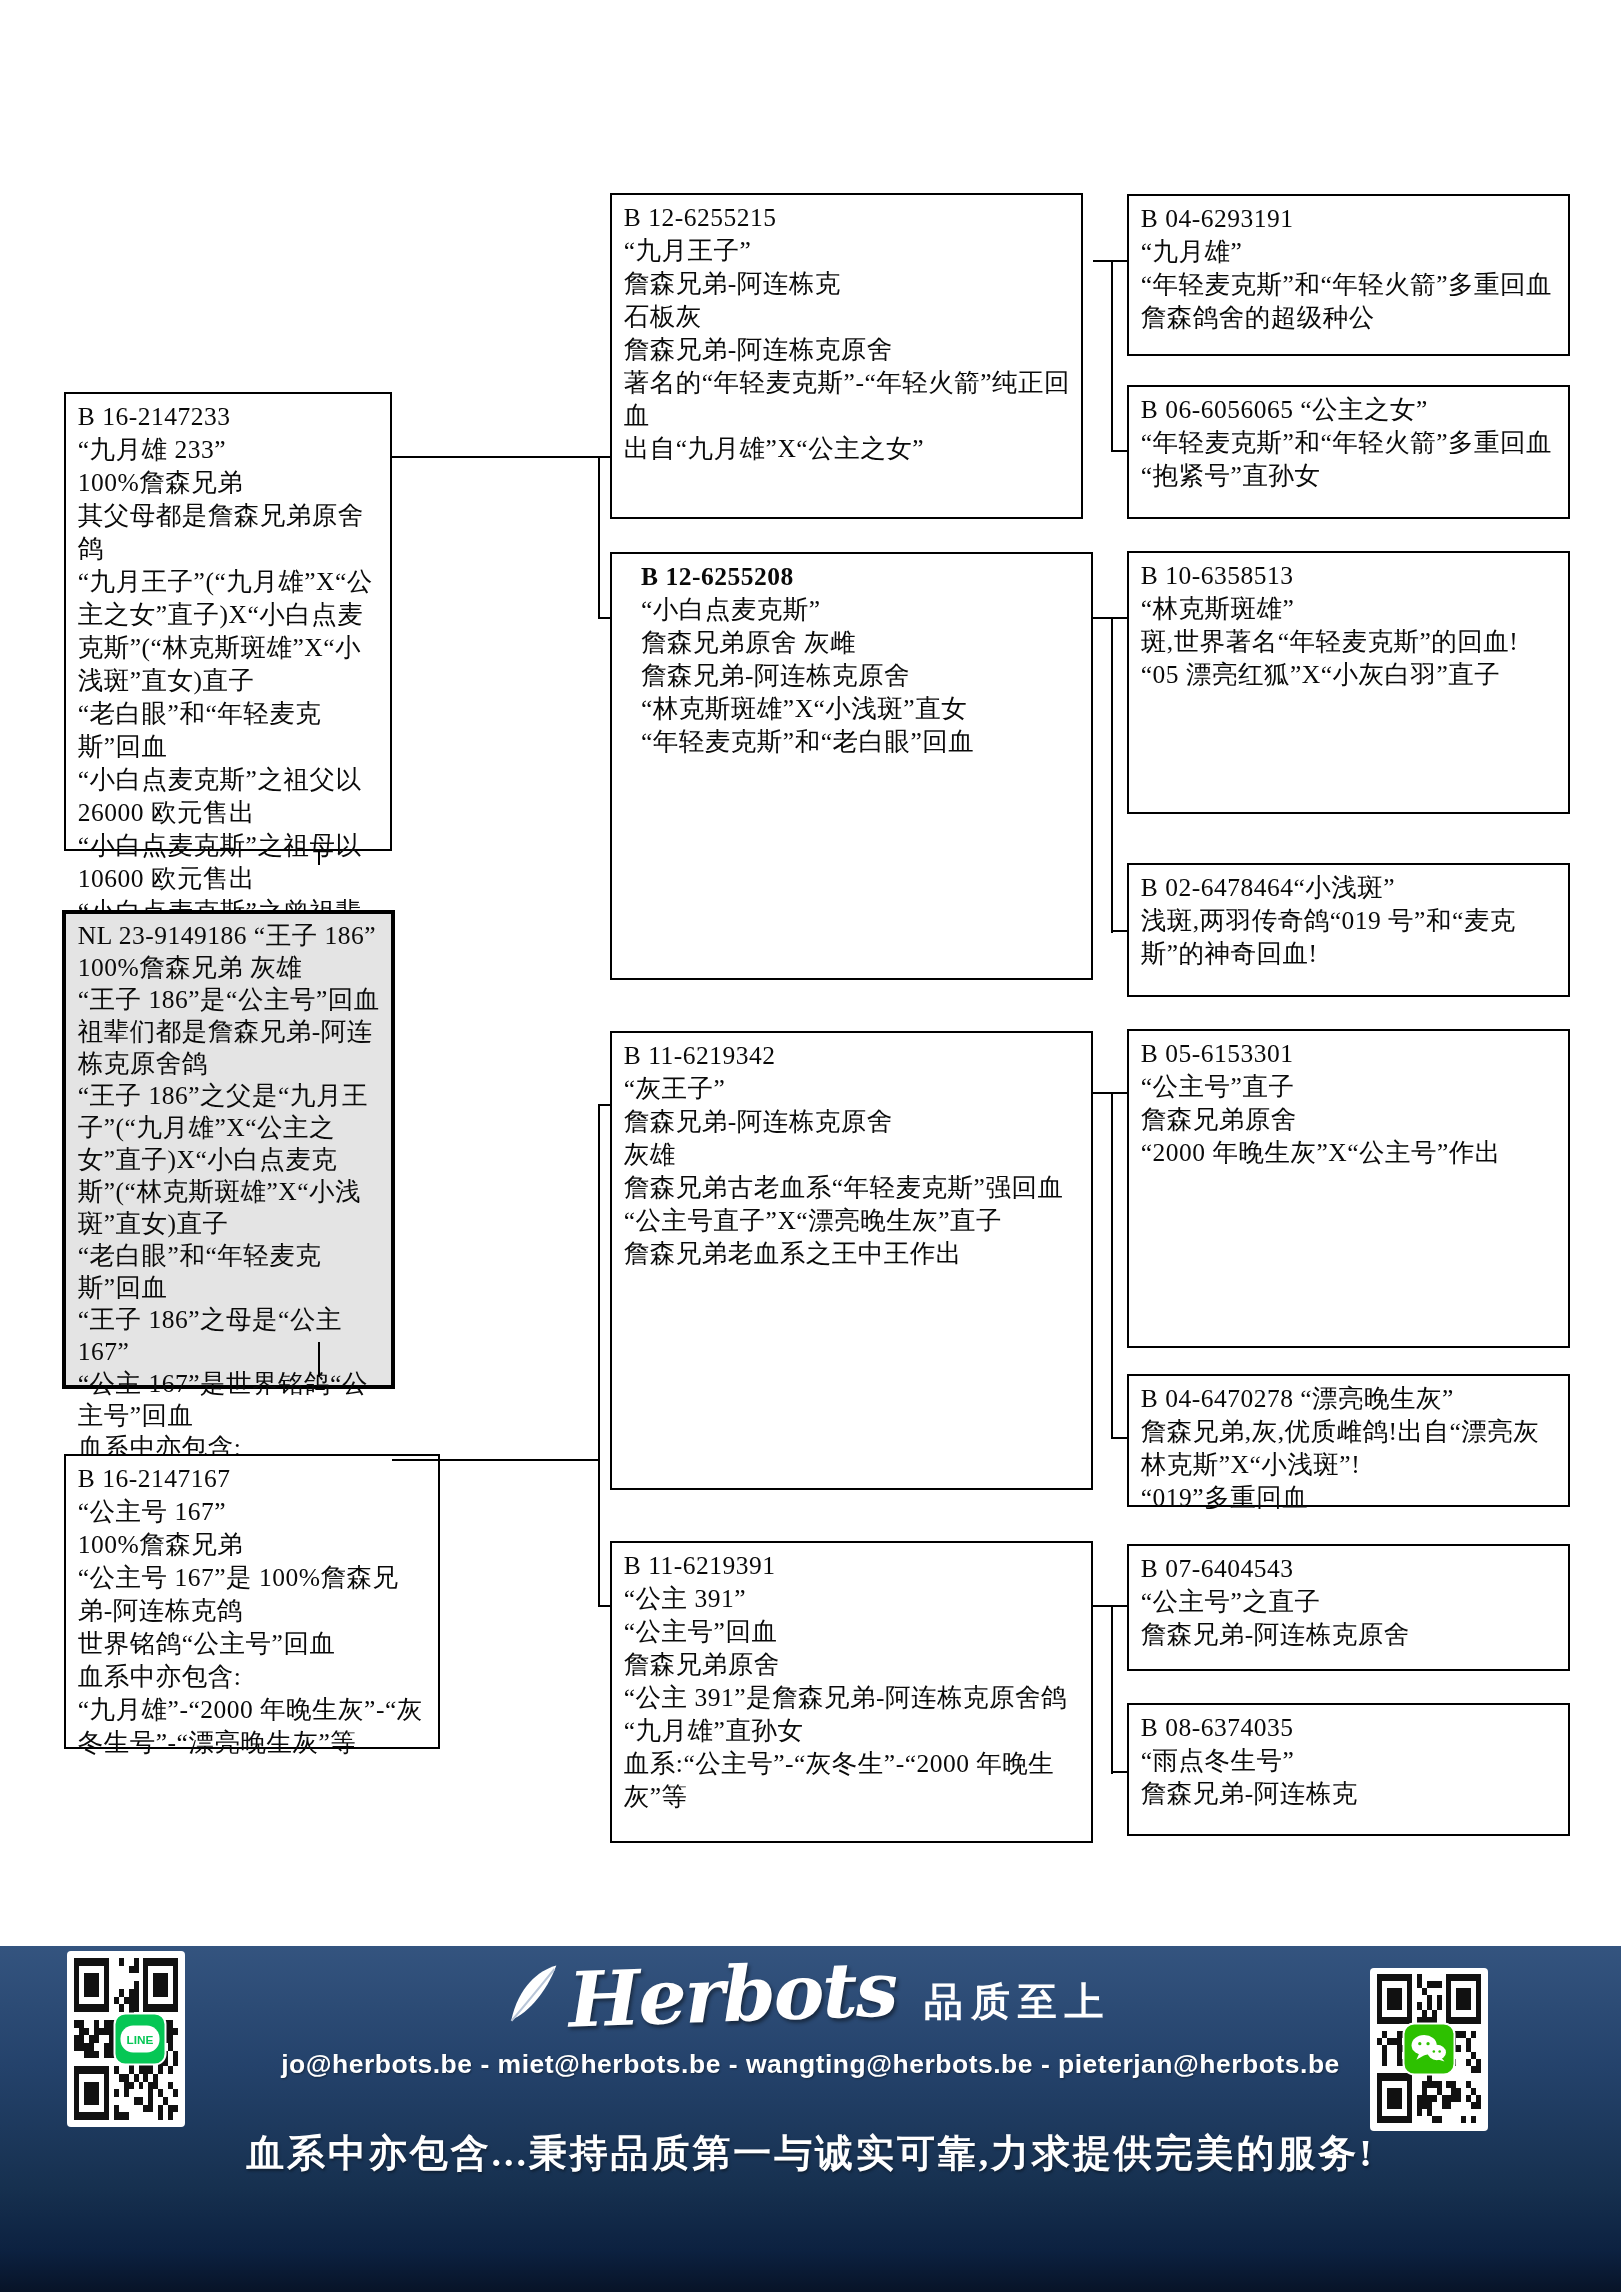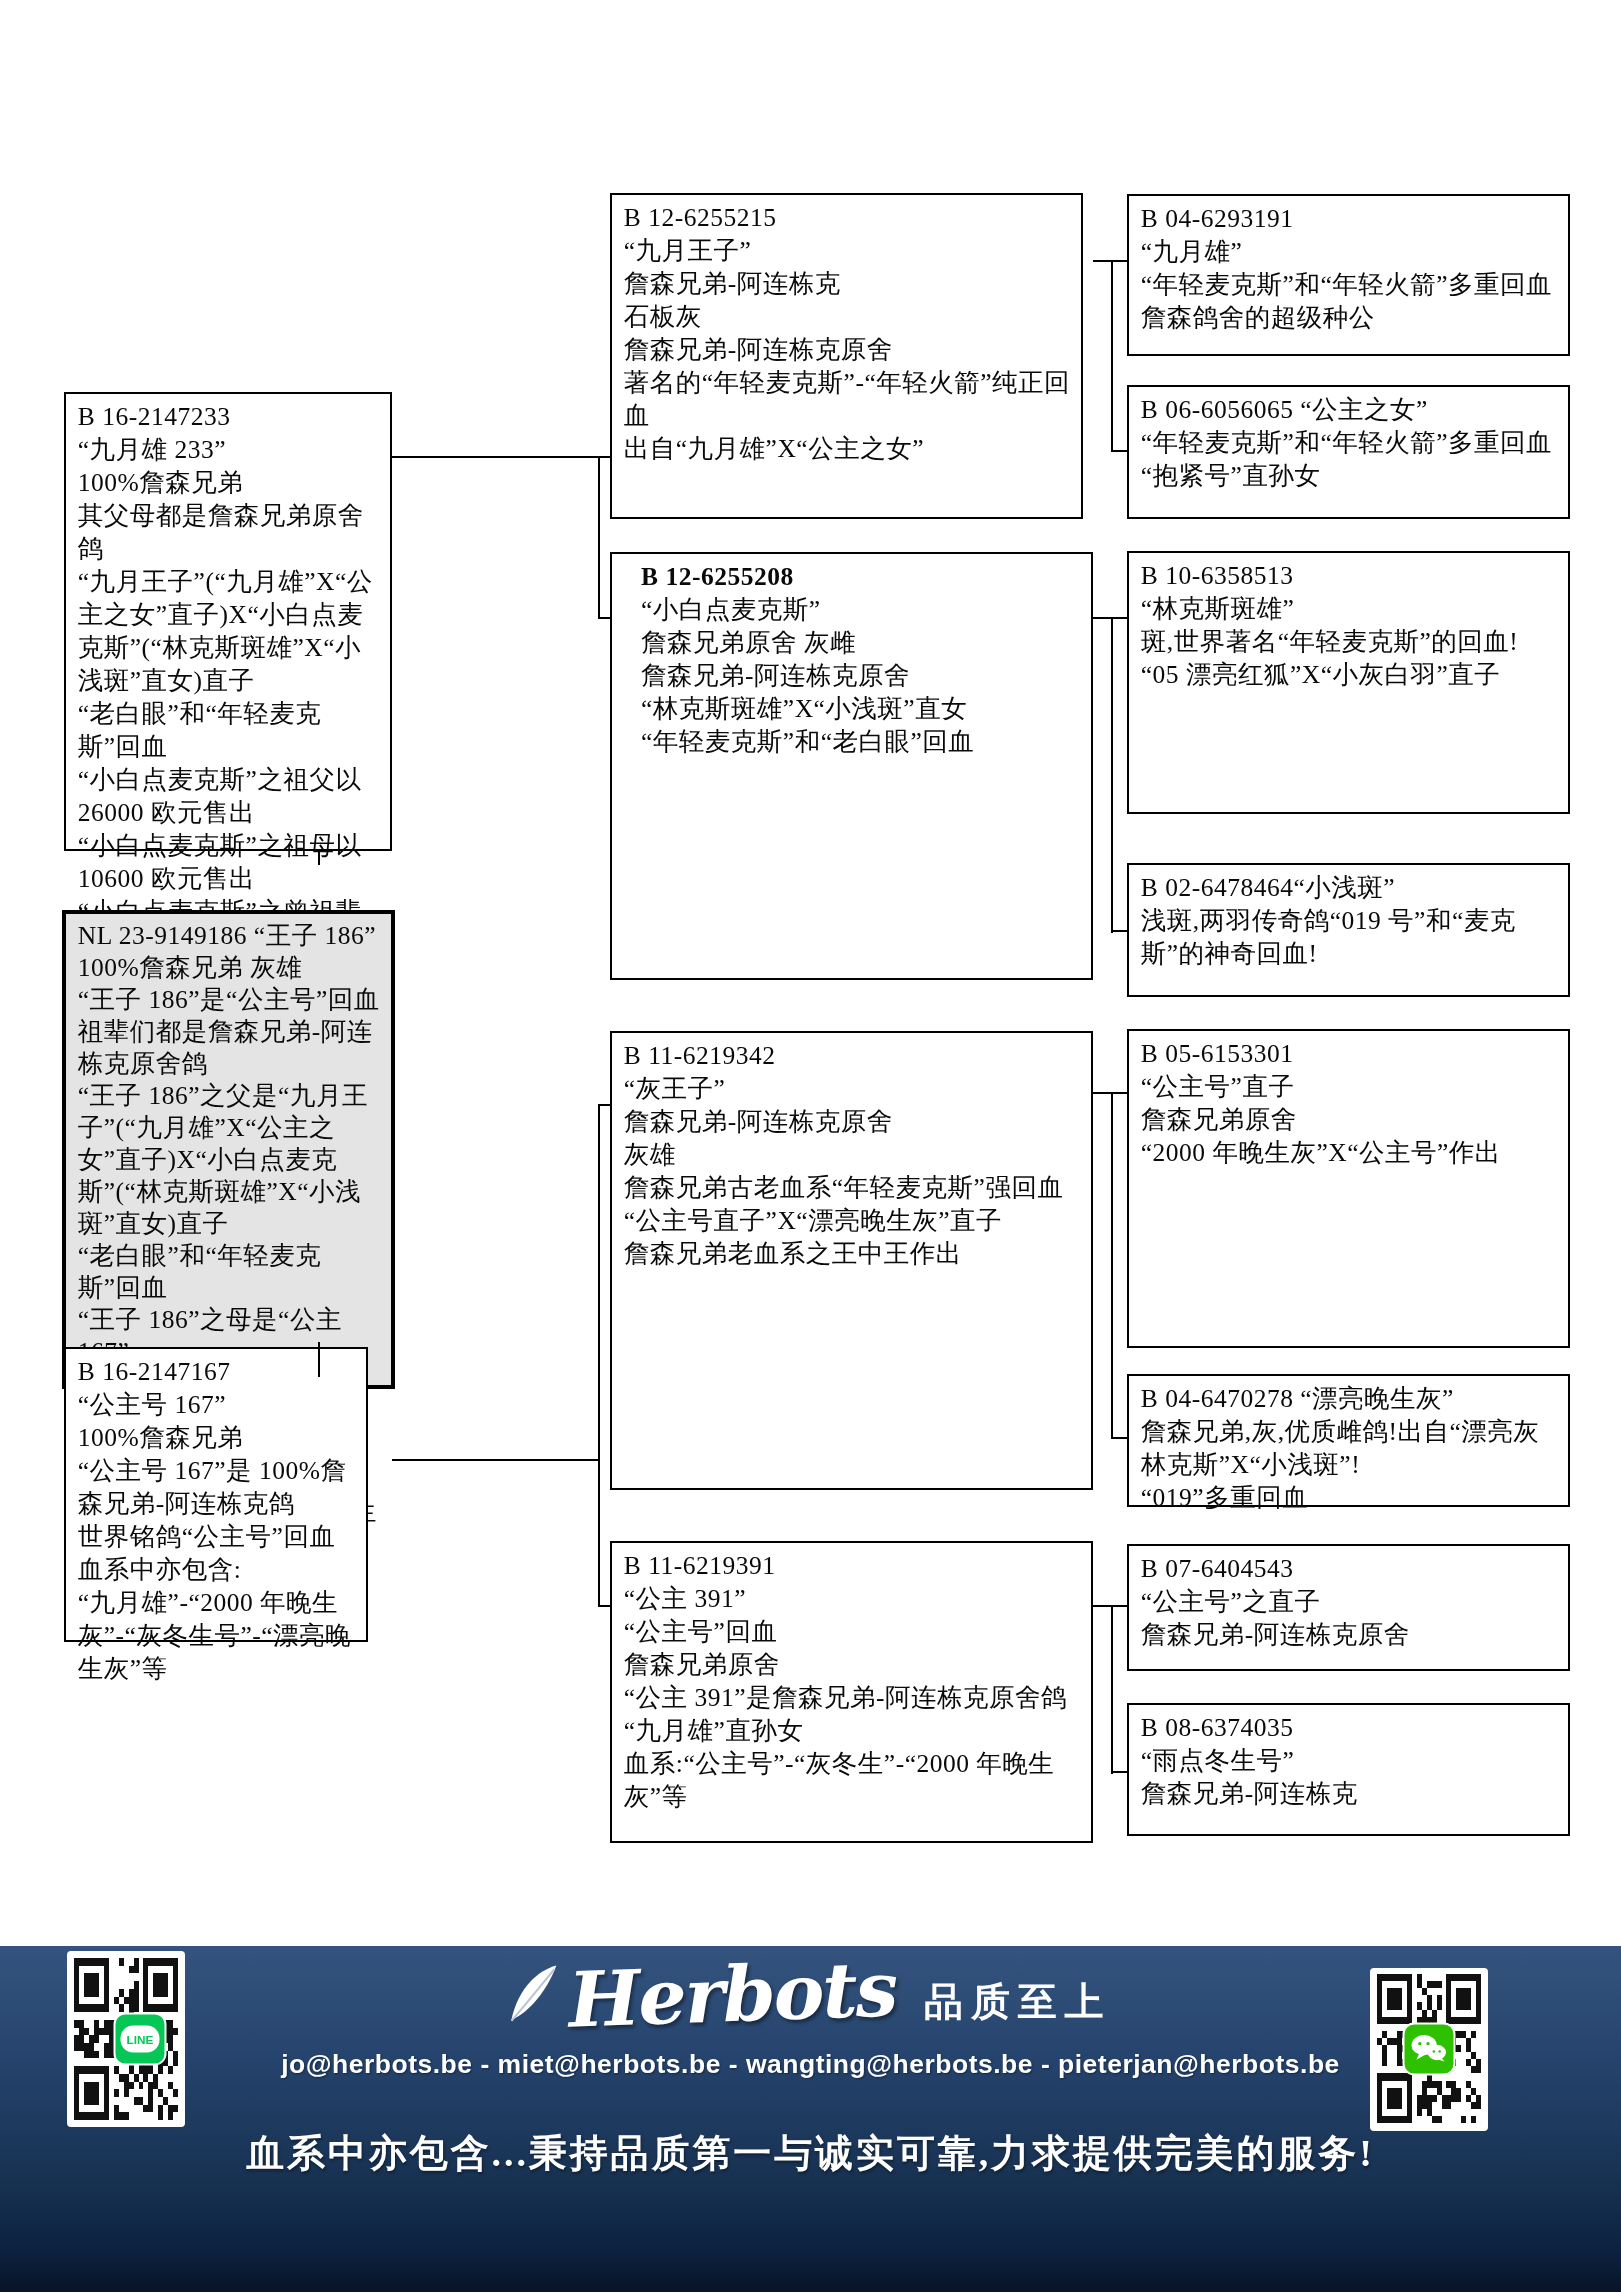--- a/index.html
+++ b/index.html
@@ -88,21 +88,21 @@
 “王子 186”是“公主号”回血
 祖辈们都是詹森兄弟-阿连栋克原舍鸽
 “王子 186”之父是“九月王子”(“九月雄”X“公主之女”直子)X“小白点麦克斯”(“林克斯斑雄”X“小浅斑”直女)直子
 “老白眼”和“年轻麦克斯”回血
 “王子 186”之母是“公主 167”
 “公主 167”是世界铭鸽“公主号”回血
 血系中亦包含:
 “九月雄”-“2000 年晚生灰”-“灰冬生号”-“漂亮晚生灰”等</div>
   </div>
 
-  <div class="pbox" style="left:64px;top:1347px;width:304px;height:295px;">
+  <div class="pbox" style="left:64px;top:1454px;width:376px;height:295px;">
     <div>B 16-2147167</div>
     <div class="pbox-body">“公主号 167”
 100%詹森兄弟
 “公主号 167”是 100%詹森兄弟-阿连栋克鸽
 世界铭鸽“公主号”回血
 血系中亦包含:
 “九月雄”-“2000 年晚生灰”-“灰冬生号”-“漂亮晚生灰”等</div>
   </div>
 
   <div class="pbox" style="left:610px;top:193px;width:473px;height:326px;">

